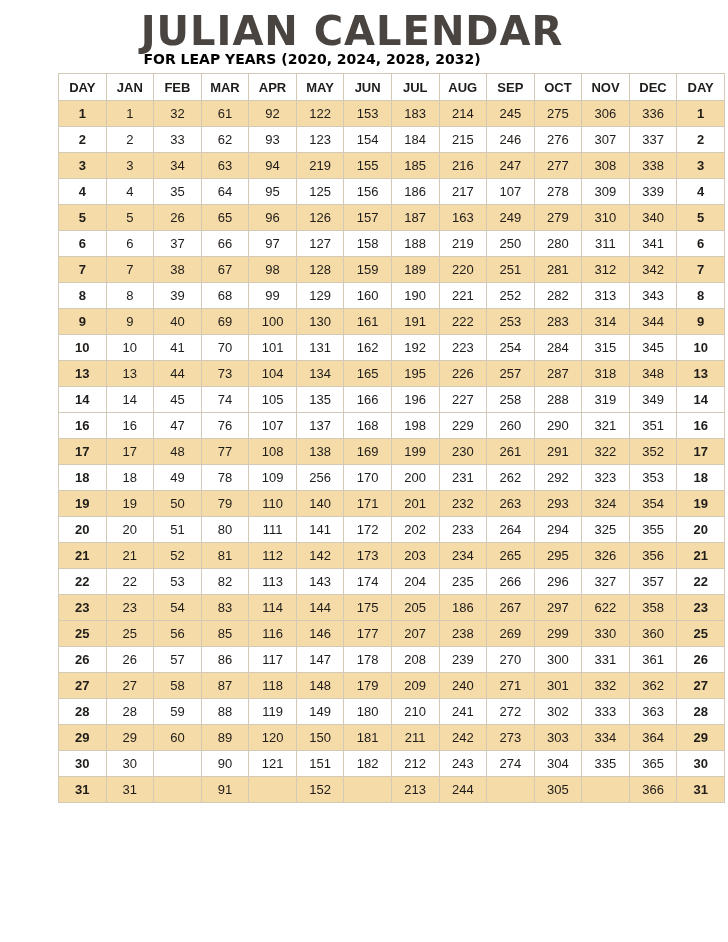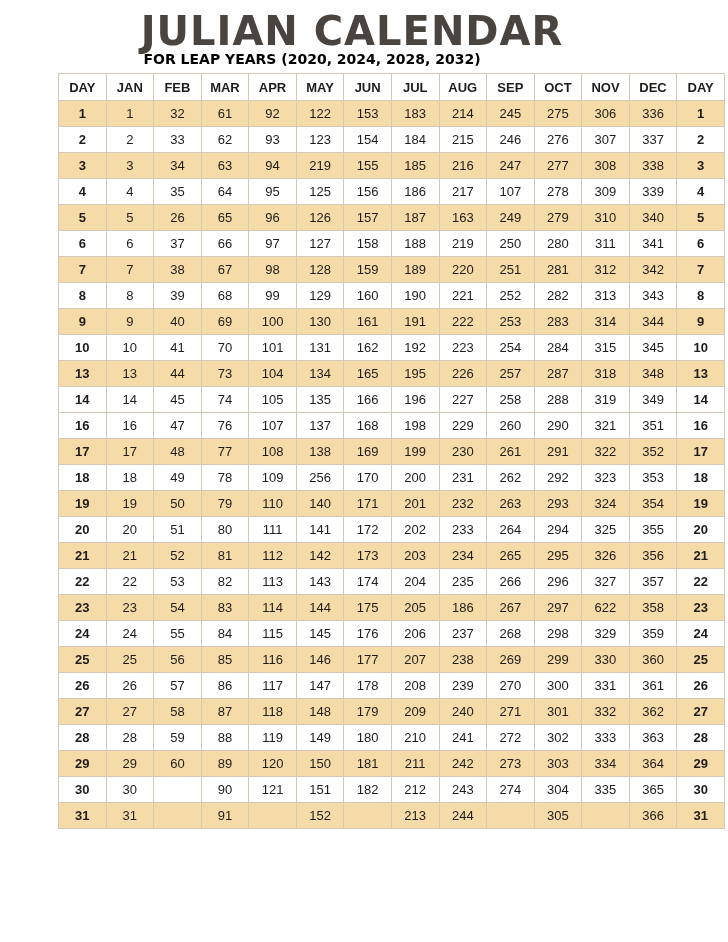--- a/index.html
+++ b/index.html
@@ -351,36 +351,20 @@
         <td>144</td>
         <td>175</td>
         <td>205</td>
         <td>186</td>
         <td>267</td>
         <td>297</td>
         <td>622</td>
         <td>358</td>
         <td class="day">23</td>
       </tr>
-      <tr class="even">
-        <td class="day">24</td>
-        <td>24</td>
-        <td>55</td>
-        <td>84</td>
-        <td>115</td>
-        <td>145</td>
-        <td>176</td>
-        <td>206</td>
-        <td>237</td>
-        <td>268</td>
-        <td>298</td>
-        <td>329</td>
-        <td>359</td>
-        <td class="day">24</td>
-      </tr>
       <tr class="odd">
         <td class="day">25</td>
         <td>25</td>
         <td>56</td>
         <td>85</td>
         <td>116</td>
         <td>146</td>
         <td>177</td>
         <td>207</td>
         <td>238</td>

